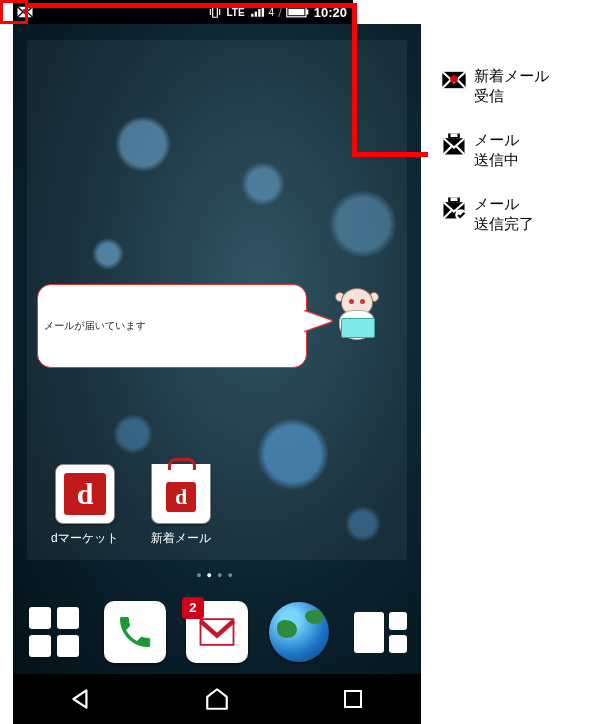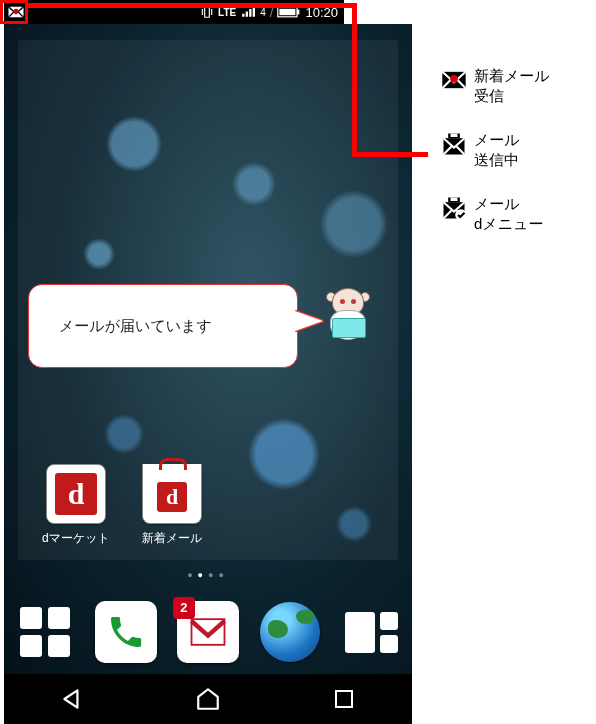--- a/index.html
+++ b/index.html
@@ -1,26 +1,26 @@
 <!DOCTYPE html>
 <html><head>
 <meta charset="utf-8">
 <style>
   
   *{box-sizing:border-box;margin:0;padding:0;font-family:"Hiragino Kaku Gothic Pro","Yu Gothic","Meiryo",sans-serif;}
   body{width:596px;height:724px;background:#fff;position:relative;overflow:hidden;}
 
-  .phone{position:absolute;left:4px;top:0;width:340px;height:724px;background:#000;}
+  .phone{position:absolute;left:13px;top:0;width:340px;height:724px;background:#000;}
 
   
   .status-bar{height:24px;background:#000;color:#fff;display:flex;align-items:center;justify-content:flex-end;font-size:13px;padding:0 6px;position:relative;}
   .status-left-icons{position:absolute;left:3px;top:3px;display:flex;gap:4px;}
   .status-right{display:flex;align-items:center;gap:4px;}
   .bar-ico{display:inline-block;}
-  .clock{font-weight:normal;}
+  .clock{font-weight:bold;}
 
   
   .hl-box{position:absolute;left:0;top:0;width:28px;height:24px;border:3px solid red;z-index:30;}
   .callout-line-v{position:absolute;left:352px;top:3px;width:5px;height:154px;background:red;z-index:30;}
   .callout-line-h1{position:absolute;left:28px;top:3px;width:329px;height:5px;background:red;z-index:30;}
   .callout-line-h2{position:absolute;left:352px;top:152px;width:76px;height:5px;background:red;z-index:30;}
 
   
   .home{
     position:absolute;left:0;top:24px;width:408px;height:650px;
@@ -35,21 +35,21 @@
       radial-gradient(ellipse at 60% 40%, #244a5a 0%, #0b2430 55%, #041119 100%);
   }
 
   
   .widget-panel{position:absolute;left:14px;top:16px;width:380px;height:520px;background:rgba(255,255,255,0.06);border-radius:3px;}
 
   
   .bubble{
     position:absolute;left:24px;top:260px;width:270px;height:84px;
     background:#fff;border:1px solid #e33; border-radius:14px;display:flex;
-    align-items:center;padding:0 30px;font-size:15px;color:#222;
+    align-items:center;padding:0 6px;font-size:10px;color:#222;
   }
   .bubble:after{
     content:"";position:absolute;right:-26px;top:26px;width:0;height:0;
     border-left:28px solid #fff;border-top:10px solid transparent;border-bottom:10px solid transparent;
     filter:drop-shadow(1px 0 0 #e33) drop-shadow(0 1px 0 #e33) drop-shadow(0 -1px 0 #e33);
   }
 
   
   .sheep{position:absolute;left:320px;top:264px;width:48px;height:58px;}
   .sheep .head{position:absolute;left:8px;top:0;width:32px;height:28px;background:#f4e3d8;border-radius:50% 50% 45% 45%;border:1px solid #8d6d5e;}
@@ -284,16 +284,16 @@
           <path d="M7 3h10v4H7z" fill="#000"></path>
           <path d="M9 3v3h6V3" fill="#fff"></path>
           <rect x="3" y="7" width="18" height="14" fill="#000"></rect>
           <path d="M3 7l9 8 9-8M3 21l7-7M21 21l-7-7" stroke="#fff" stroke-width="1.8" fill="none"></path>
           <circle cx="18" cy="18" r="5" fill="#fff"></circle>
           <path d="M15.5 18l1.8 1.8L21 16" stroke="#000" stroke-width="1.8" fill="none"></path>
         </svg>
     </span>
     <span class="txt">
       <span>メール</span><br>
-      <span>dメニュー</span>
+      <span>送信完了</span>
     </span>
   </div>
 </div>
 
 </body></html>

